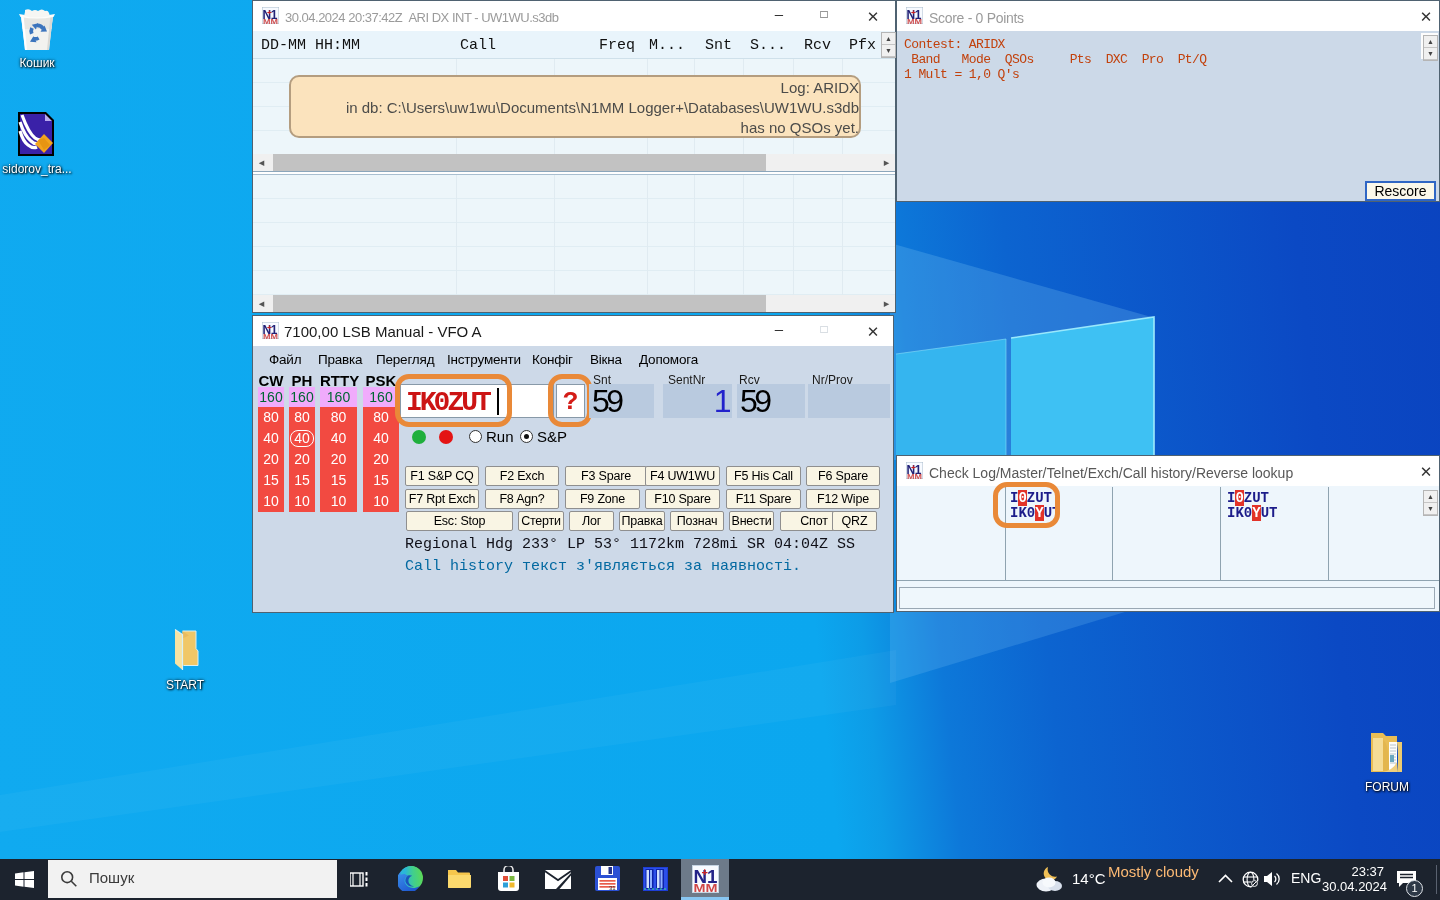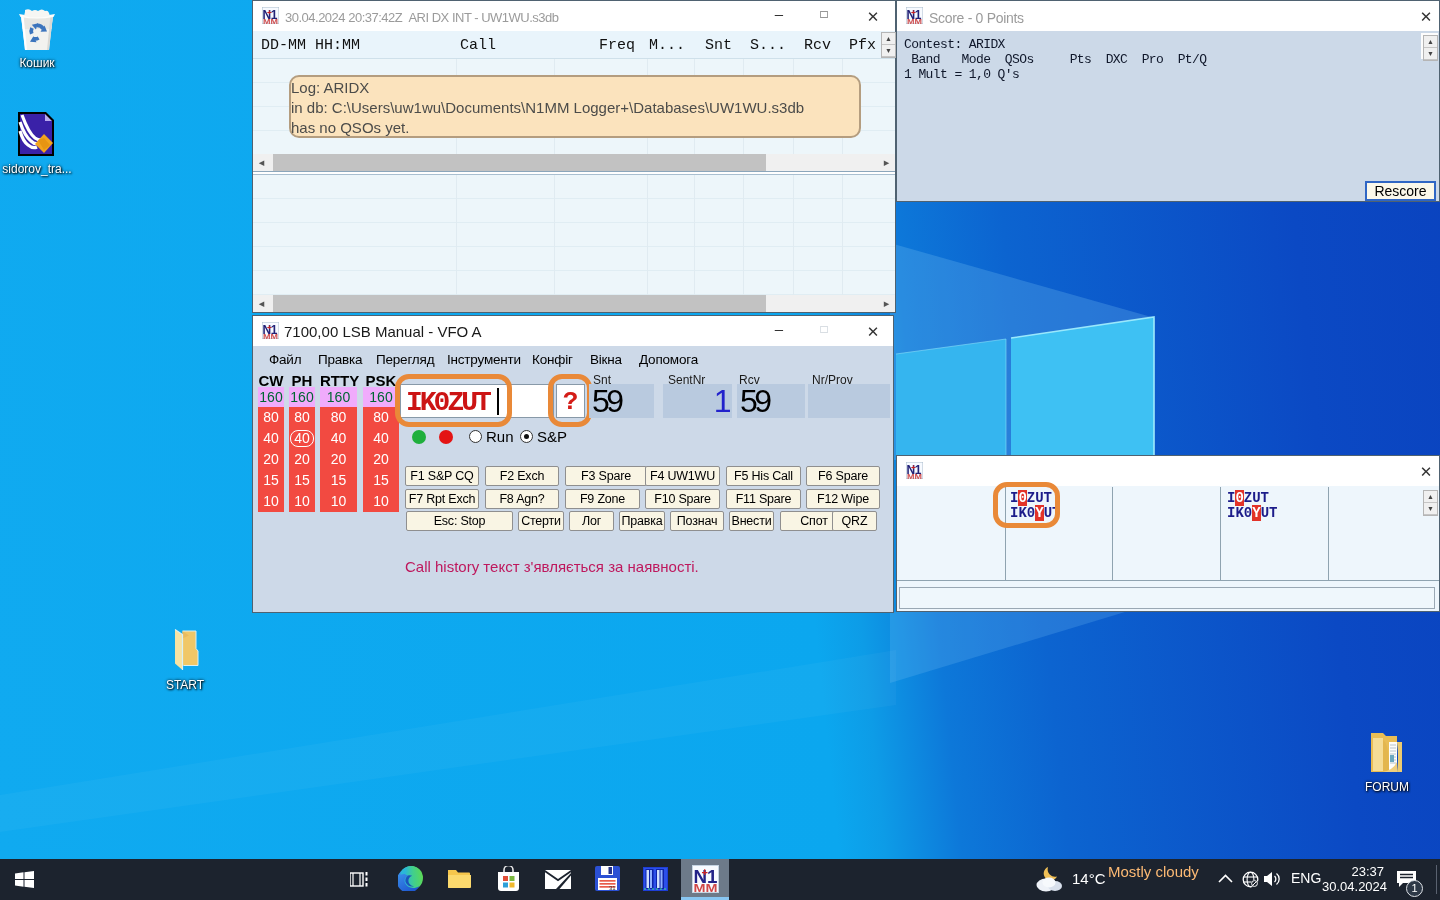--- a/index.html
+++ b/index.html
@@ -138,21 +138,21 @@
   </div>
   <div class="abs gridrows" style="left:0;top:58px;width:642px;height:95px">
     <div class="vl" style="left:203px"></div>
       <div class="vl" style="left:301px"></div>
       <div class="vl" style="left:394px"></div>
       <div class="vl" style="left:441px"></div>
       <div class="vl" style="left:490px"></div>
       <div class="vl" style="left:540px"></div>
       <div class="vl" style="left:589px"></div>
   </div>
-  <div class="abs" style="left:36px;top:74px;width:572px;height:63px;background:#fbe3bd;border:2px solid #b49d7f;border-radius:10px;font-size:15px;color:#4c4c4a;text-align:left;line-height:20px;padding-top:1px">
+  <div class="abs" style="left:36px;top:74px;width:572px;height:63px;background:#fbe3bd;border:2px solid #b49d7f;border-radius:10px;font-size:15px;color:#4c4c4a;text-align:right;line-height:20px;padding-top:1px">
     Log: ARIDX<br>in db: C:\Users\uw1wu\Documents\N1MM Logger+\Databases\UW1WU.s3db<br>has no QSOs yet.
   </div>
   <div class="abs hscroll" style="left:0;top:153px;width:642px">
     <div class="harrow" style="left:0">◂</div>
     <div class="hthumb" style="left:20px;width:493px"></div>
     <div class="harrow" style="right:0">▸</div>
   </div>
   <div class="abs" style="left:0;top:170px;width:642px;height:4px;background:#fff;border-top:1px solid #8ba6bb;border-bottom:1px solid #a9bfd0"></div>
   <div class="abs gridrows" style="left:0;top:174px;width:642px;height:120px">
     <div class="vl" style="left:203px"></div>
@@ -173,21 +173,21 @@
   <div class="tbar">
     <svg class="abs" style="left:9px;top:6px" width="17" height="17" viewBox="0 0 17 17">
         <rect x="0" y="0" width="17" height="17" fill="#f7faff" stroke="#aabccc"></rect>
         <text x="0.5" y="11.5" font-family="Liberation Sans" font-weight="bold" font-size="12" fill="#232277" textLength="15">N1</text>
         <text x="5" y="7.5" font-family="Liberation Sans" font-size="8" font-weight="bold" fill="#cc2222">+</text>
         <text x="1" y="16.5" font-family="Liberation Sans" font-weight="bold" font-size="7" fill="#cf4f4f" textLength="15" lengthAdjust="spacingAndGlyphs">MM</text>
       </svg>
     <div class="ttext" style="font-size:14px;letter-spacing:-0.3px;top:9px">Score - 0 Points</div>
     <div class="wbtn" style="left:521px">✕</div>
   </div>
-  <div class="abs" style="left:0;top:30px;width:542px;height:170px;background:#ccd9e8;font-family:'Liberation Mono',monospace;font-size:13px;letter-spacing:-0.6px;color:#0f172a;line-height:15px;padding:6px 0 0 7px;white-space:pre">Contest: ARIDX
+  <div class="abs" style="left:0;top:30px;width:542px;height:170px;background:#ccd9e8;font-family:'Liberation Mono',monospace;font-size:13px;letter-spacing:-0.6px;color:#c2410c;line-height:15px;padding:6px 0 0 7px;white-space:pre">Contest: ARIDX
  Band   Mode  QSOs     Pts  DXC  Pro  Pt/Q
 1 Mult = 1,0 Q's</div>
   <div class="abs" style="left:524px;top:32px;width:17px;height:26px;background:#fdfdfd"></div>
   <div class="abs spinner" style="left:526px;top:34px">
     <div class="spbtn">▲</div>
       <div class="spbtn">▼</div>
   </div>
   <div class="abs" style="left:468px;top:180px;width:71px;height:20px;background:#fbf8ea;border:2px solid #2f66c4;font-size:14px;text-align:center;line-height:16px;color:#000">Rescore</div>
 </div>
 <div id="entrywin" class="win" style="left:252px;top:315px;width:642px;height:298px">
@@ -288,32 +288,34 @@
     <div class="fk" style="left:553px;top:143px;width:74px">F12 Wipe</div>
     <div class="fk" style="left:153px;top:165px;width:107px">Esc: Stop</div>
     <div class="fk" style="left:265px;top:165px;width:46px">Стерти</div>
     <div class="fk" style="left:316px;top:165px;width:45px">Лог</div>
     <div class="fk" style="left:366px;top:165px;width:46px">Правка</div>
     <div class="fk" style="left:417px;top:165px;width:54px">Познач</div>
     <div class="fk" style="left:476px;top:165px;width:45px">Внести</div>
     <div class="fk" style="left:527px;top:165px;width:68px">Спот</div>
     <div class="fk" style="left:579px;top:165px;width:45px">QRZ</div>
 
-    <div class="abs" style="left:152px;top:212px;font-family:Liberation Sans, sans-serif;font-size:15px;color:#be185d;white-space:pre">Call history текст з'являється за наявності.</div>
+    <div class="abs" style="left:152px;top:190px;font-family:'Liberation Mono',monospace;font-size:15px;color:#101018;white-space:pre">Regional Hdg 233° LP 53° 1172km 728mi SR 04:04Z SS</div>
+    <div class="abs" style="left:152px;top:212px;font-family:Liberation Mono, monospace;font-size:15px;color:#0369a1;white-space:pre">Call history текст з'являється за наявності.</div>
 
   </div>
 </div>
 <div id="checkwin" class="win" style="left:896px;top:455px;width:544px;height:157px">
   <div class="tbar">
     <svg class="abs" style="left:9px;top:6px" width="17" height="17" viewBox="0 0 17 17">
         <rect x="0" y="0" width="17" height="17" fill="#f7faff" stroke="#aabccc"></rect>
         <text x="0.5" y="11.5" font-family="Liberation Sans" font-weight="bold" font-size="12" fill="#232277" textLength="15">N1</text>
         <text x="5" y="7.5" font-family="Liberation Sans" font-size="8" font-weight="bold" fill="#cc2222">+</text>
         <text x="1" y="16.5" font-family="Liberation Sans" font-weight="bold" font-size="7" fill="#cf4f4f" textLength="15" lengthAdjust="spacingAndGlyphs">MM</text>
       </svg>
+    <div class="ttext" style="color:#585858;top:9px">Check Log/Master/Telnet/Exch/Call history/Reverse lookup</div>
     <div class="wbtn" style="left:521px">✕</div>
   </div>
   <div class="abs" style="left:0;top:30px;width:542px;height:125px;background:#eef6fc">
     <div class="abs" style="left:108px;top:1px;width:1px;height:93px;background:#8fa3b0"></div>
     <div class="abs" style="left:215px;top:1px;width:1px;height:93px;background:#8fa3b0"></div>
     <div class="abs" style="left:323px;top:1px;width:1px;height:93px;background:#8fa3b0"></div>
     <div class="abs" style="left:431px;top:1px;width:1px;height:93px;background:#8fa3b0"></div>
     <div class="abs" style="left:0;top:94px;width:542px;height:1px;background:#8fa3b0"></div>
     <div class="abs chk" style="left:113px;top:5px">I<span class="rc">0</span>ZUT<br>IK0<span class="rc">Y</span>UT</div>
     <div class="abs chk" style="left:330px;top:5px">I<span class="rc">0</span>ZUT<br>IK0<span class="rc">Y</span>UT</div>
@@ -325,20 +327,27 @@
     </div>
   </div>
 </div>
 <div id="tbar">
   <svg class="abs" style="left:15px;top:12px" width="19" height="17" viewBox="0 0 19 17">
     <polygon points="0,2.5 8.5,1.3 8.5,8 0,8" fill="#fff"></polygon>
     <polygon points="9.5,1.2 19,0 19,8 9.5,8" fill="#fff"></polygon>
     <polygon points="0,9 8.5,9 8.5,15.7 0,14.5" fill="#fff"></polygon>
     <polygon points="9.5,9 19,9 19,17 9.5,15.8" fill="#fff"></polygon>
   </svg>
+  <div class="abs" style="left:48px;top:1px;width:289px;height:38px;background:#f2f2f2">
+    <svg class="abs" style="left:12px;top:10px" width="18" height="18" viewBox="0 0 18 18">
+        <circle cx="7.2" cy="7.2" r="5.4" fill="none" stroke="#3b3b3b" stroke-width="1.6"></circle>
+        <line x1="11.3" y1="11.3" x2="16.3" y2="16.3" stroke="#3b3b3b" stroke-width="1.6"></line>
+      </svg>
+    <span class="abs" style="left:41px;top:9px;font-size:15px;color:#3b3b3b">Пошук</span>
+  </div>
   <svg class="abs" style="left:350px;top:12px" width="19" height="17" viewBox="0 0 19 17">
     <rect x="0" y="2" width="13" height="13" fill="none" stroke="#fff" stroke-width="1.4"></rect>
     <line x1="3" y1="2" x2="3" y2="15" stroke="#fff" stroke-width="1.2"></line>
     <line x1="10" y1="2" x2="10" y2="15" stroke="#fff" stroke-width="1.2"></line>
     <rect x="15.5" y="1" width="2" height="3.5" fill="#fff"></rect>
       <rect x="15.5" y="6.5" width="2" height="3.5" fill="#fff"></rect>
       <rect x="15.5" y="12" width="2" height="3.5" fill="#fff"></rect>
   </svg>
   <svg class="abs" style="left:398px;top:6px" width="26" height="26" viewBox="0 0 26 26">
     <defs>

